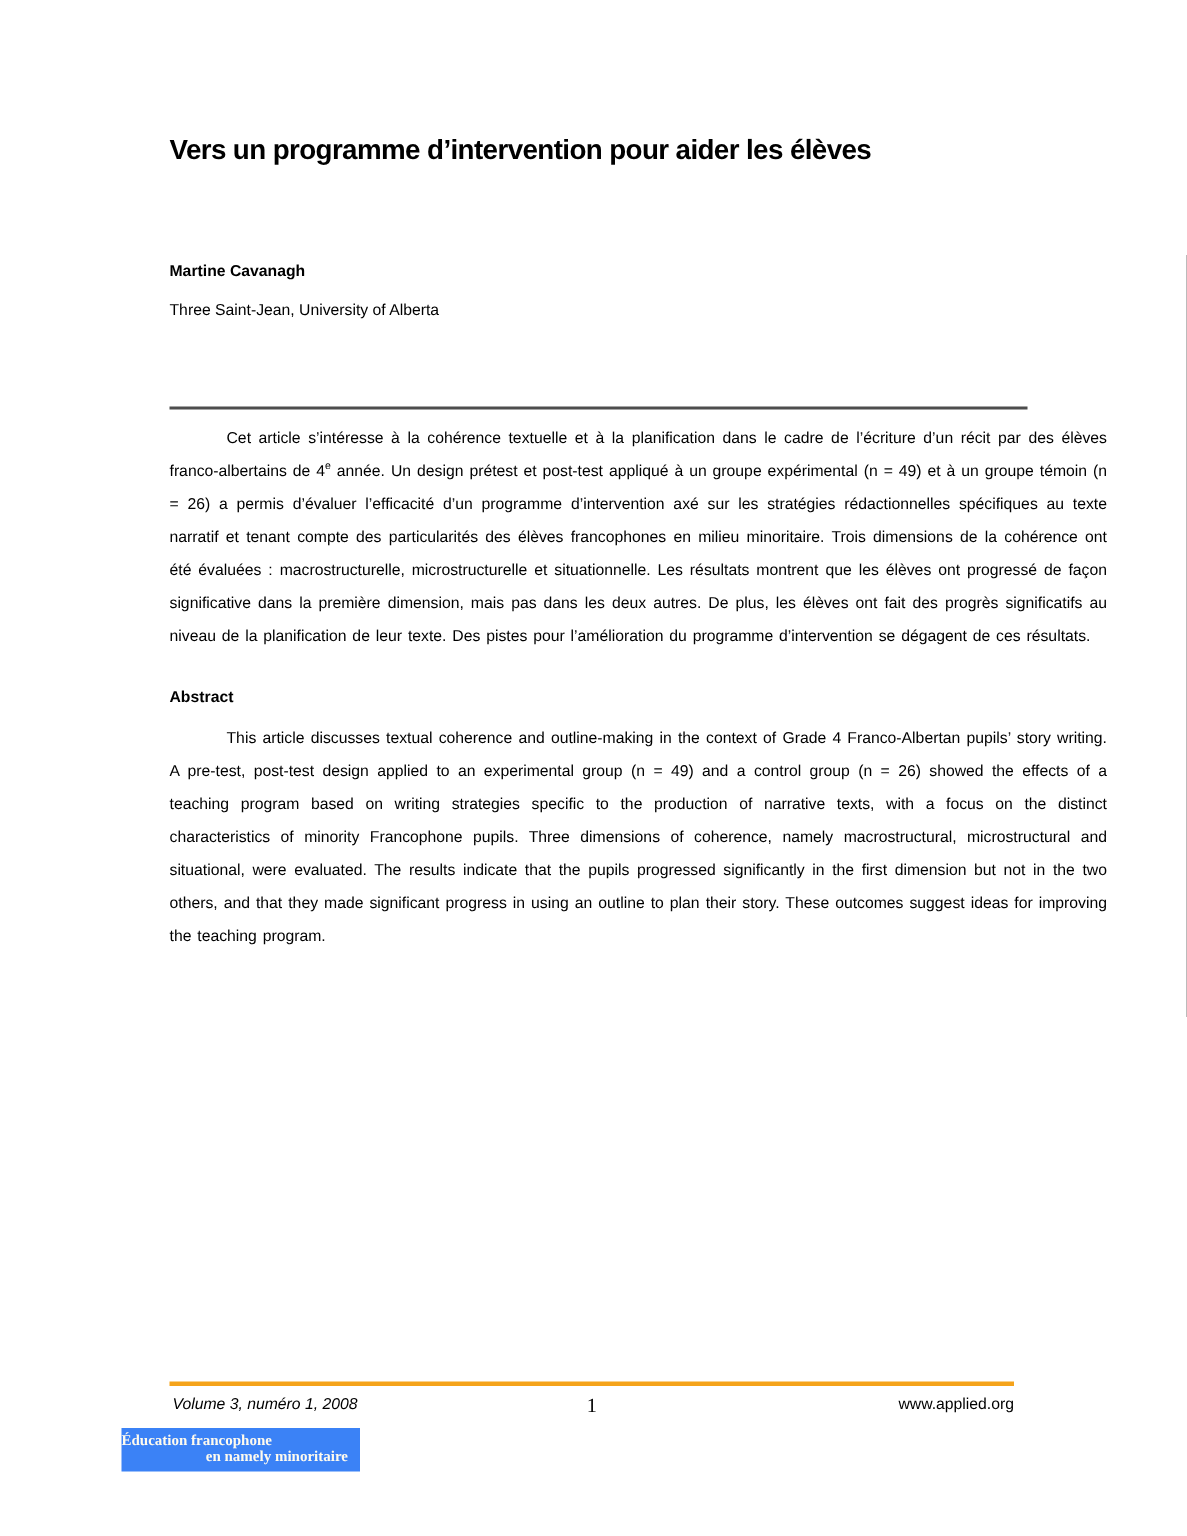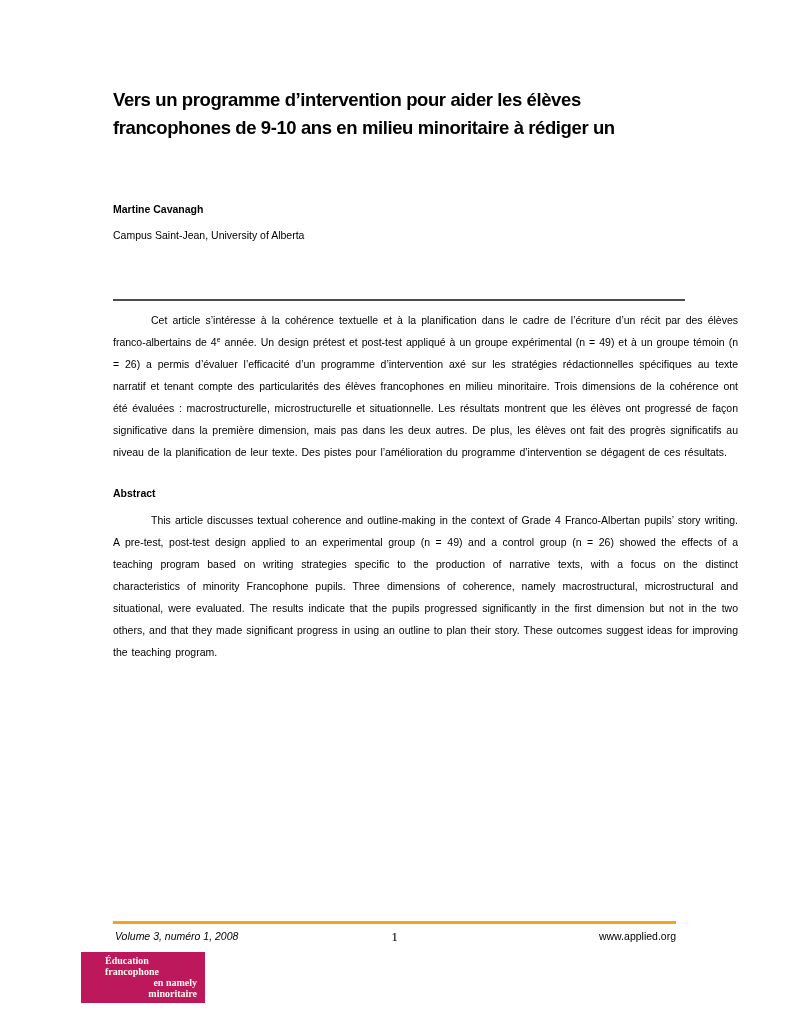--- a/index.html
+++ b/index.html
@@ -80,45 +80,44 @@
   .footer-page{
     position:absolute;left:0;right:0;top:0;
     text-align:center;
     font-family:"Liberation Serif","DejaVu Serif",serif;
     font-size:13.5px;
   }
   .footer-site{position:absolute;right:0;top:0;}
   .logo{
     position:absolute;
     left:81px;top:952px;
-    width:124px;
-    background:#be185d;
-    padding:3px 8px 4px 24px;
+    width:159px;
+    background:#3b82f6;
+    padding:3px 8px 4px 0;
     box-sizing:border-box;
     font-family:"Liberation Serif","DejaVu Serif",serif;
     font-weight:bold;
     font-size:10px;
     line-height:11px;
     color:#FFFBEE;
   }
   .logo .l2{text-align:right;}
 </style>
 </head>
 <body>
 
 <div class="page">
   <div class="content">
 
     <h1 class="title">
       <span class="tline">Vers un programme d’intervention pour aider les élèves</span>
-      <span class="tline">francophones de 9-10 ans en milieu minoritaire à rédiger un</span>
     </h1>
 
     <p class="author-name">Martine Cavanagh</p>
-    <p class="author-affil">Campus Saint-Jean, University of Alberta</p>
+    <p class="author-affil">Three Saint-Jean, University of Alberta</p>
 
     <hr class="divider">
 
     <p class="body-para"><span>Cet article s’intéresse à la cohérence textuelle et à la planification dans le cadre de l’écriture d’un récit par des élèves franco-albertains de 4</span><sup>e</sup><span> année. Un design prétest et post-test appliqué à un groupe expérimental (n = 49) et à un groupe témoin (n = 26) a permis d’évaluer l’efficacité d’un programme d’intervention axé sur les stratégies rédactionnelles spécifiques au texte narratif et tenant compte des particularités des élèves francophones en milieu minoritaire. Trois dimensions de la cohérence ont été évaluées : macrostructurelle, microstructurelle et situationnelle. Les résultats montrent que les élèves ont progressé de façon significative dans la première dimension, mais pas dans les deux autres. De plus, les élèves ont fait des progrès significatifs au niveau de la planification de leur texte. Des pistes pour l’amélioration du programme d’intervention se dégagent de ces résultats.</span></p>
 
     <h2 class="sec-heading">Abstract</h2>
     <p class="body-para">This article discusses textual coherence and outline-making in the context of Grade 4 Franco-Albertan pupils’ story writing. A pre-test, post-test design applied to an experimental group (n = 49) and a control group (n = 26) showed the effects of a teaching program based on writing strategies specific to the production of narrative texts, with a focus on the distinct characteristics of minority Francophone pupils. Three dimensions of coherence, namely macrostructural, microstructural and situational, were evaluated. The results indicate that the pupils progressed significantly in the first dimension but not in the two others, and that they made significant progress in using an outline to plan their story. These outcomes suggest ideas for improving the teaching program.</p>
 
   </div>
 

